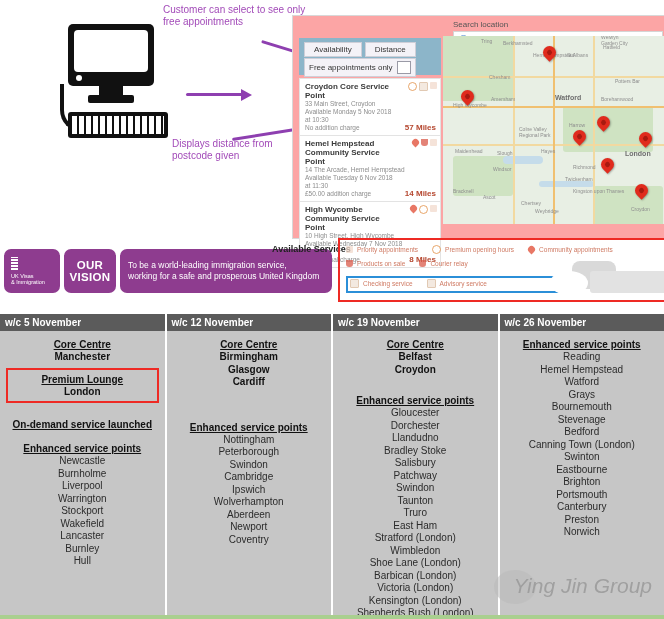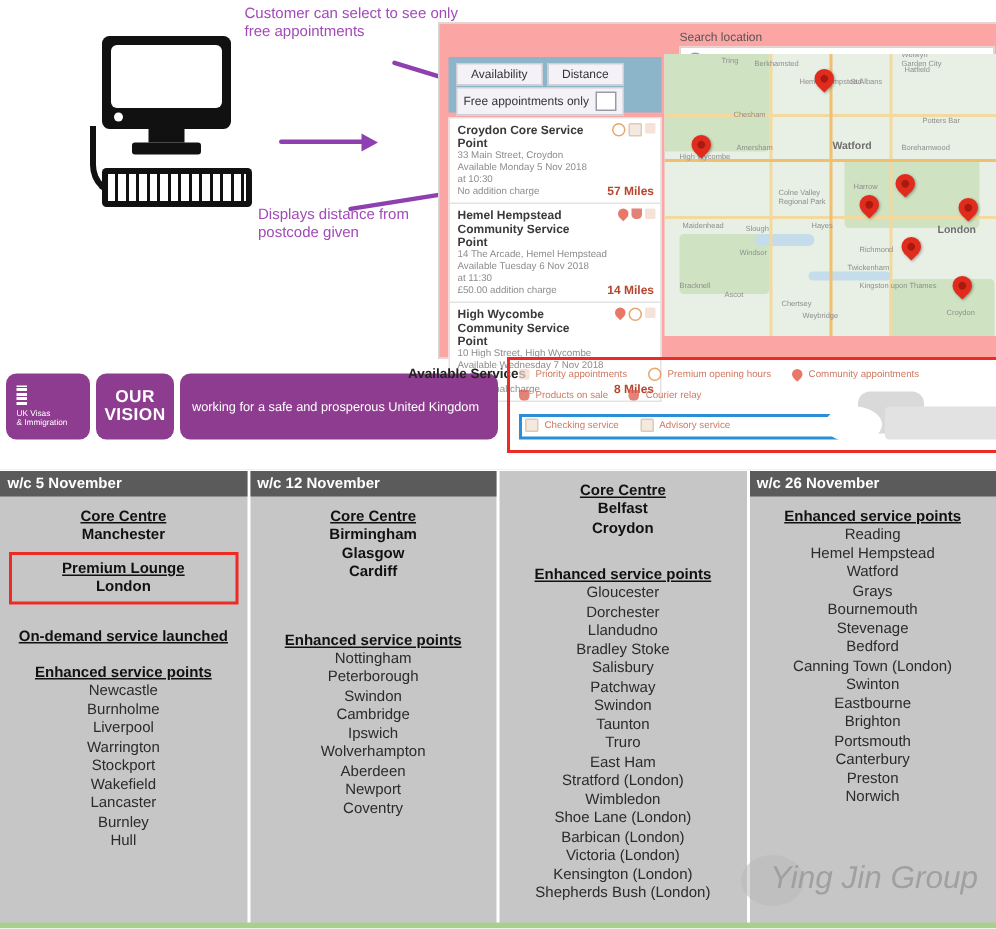--- a/index.html
+++ b/index.html
@@ -281,20 +281,21 @@
       <div>UK Visas</div>
       <div>&amp; Immigration</div>
     </div>
   </div>
   <div class="pbox" id="vision-box">
     <div>OUR</div>
     <div>VISION</div>
   </div>
   <div class="pbox" id="mission-box">
     <div>
+      <div>To be a world-leading immigration service,</div>
       <div>working for a safe and prosperous United Kingdom</div>
     </div>
   </div>
 </div>
 
 <div id="avail-label">Available  Services</div>
 
 <div id="red-outer"></div>
 
 <div id="legend">
@@ -388,20 +389,21 @@
         <div class="grp-item">Ipswich</div>
         <div class="grp-item">Wolverhampton</div>
         <div class="grp-item">Aberdeen</div>
         <div class="grp-item">Newport</div>
         <div class="grp-item">Coventry</div>
       </div>
     </div>
   </div>
 
   <div class="col">
+    <div class="colhead">w/c 19 November</div>
     <div class="colbody">
       <div>
         <div class="grp-title">Core Centre</div>
         <div class="grp-item bold">Belfast</div>
         <div class="grp-item bold">Croydon</div>
       </div>
       <div style="height:18px;"></div>
       <div>
         <div class="grp-title">Enhanced service points</div>
         <div class="grp-item">Gloucester</div>

